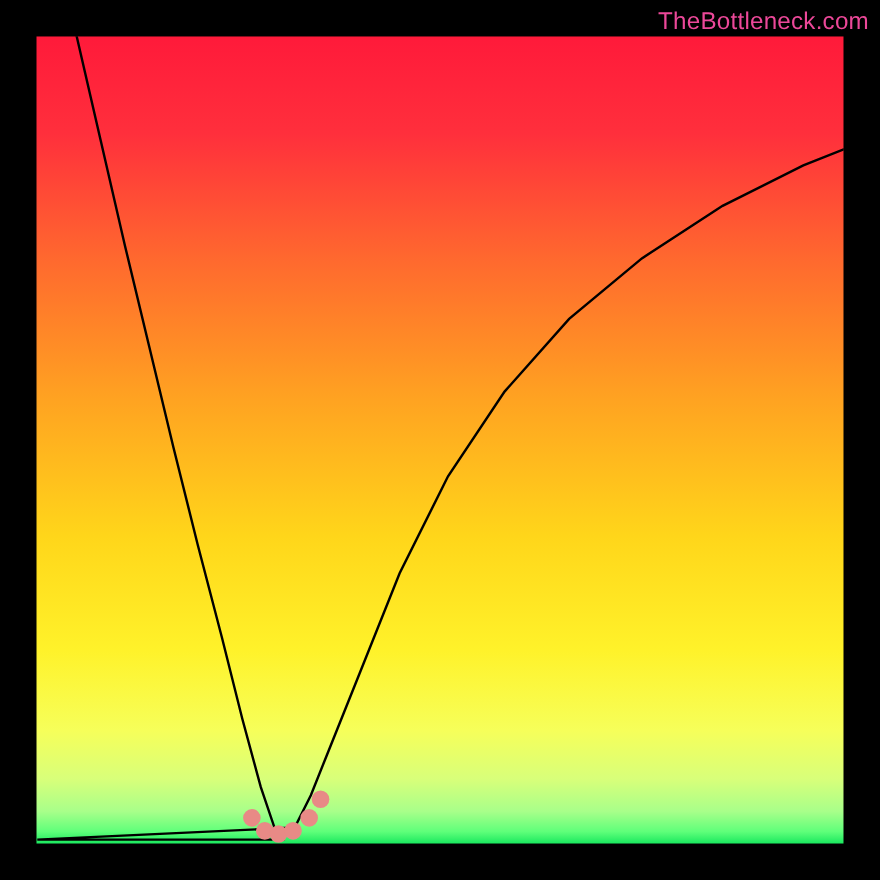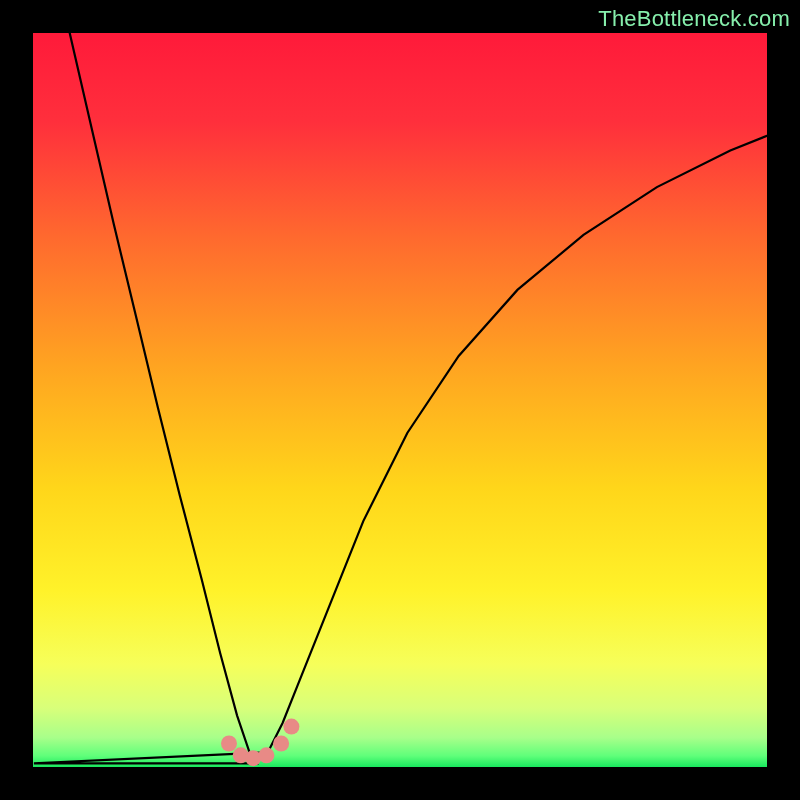--- a/index.html
+++ b/index.html
@@ -22,21 +22,21 @@
     position: absolute;
     top: 33px;
     left: 33px;
     width: 734px;
     height: 734px;
   }
   .watermark {
     position: absolute;
     top: 6px;
     right: 10px;
-    color: #86efac;
+    color: #ec4899;
     font-size: 22px;
     font-weight: 500;
     letter-spacing: 0.2px;
   }
   svg { display: block; }
 </style>
 </head>
 <body>
 
 <div class="frame">

